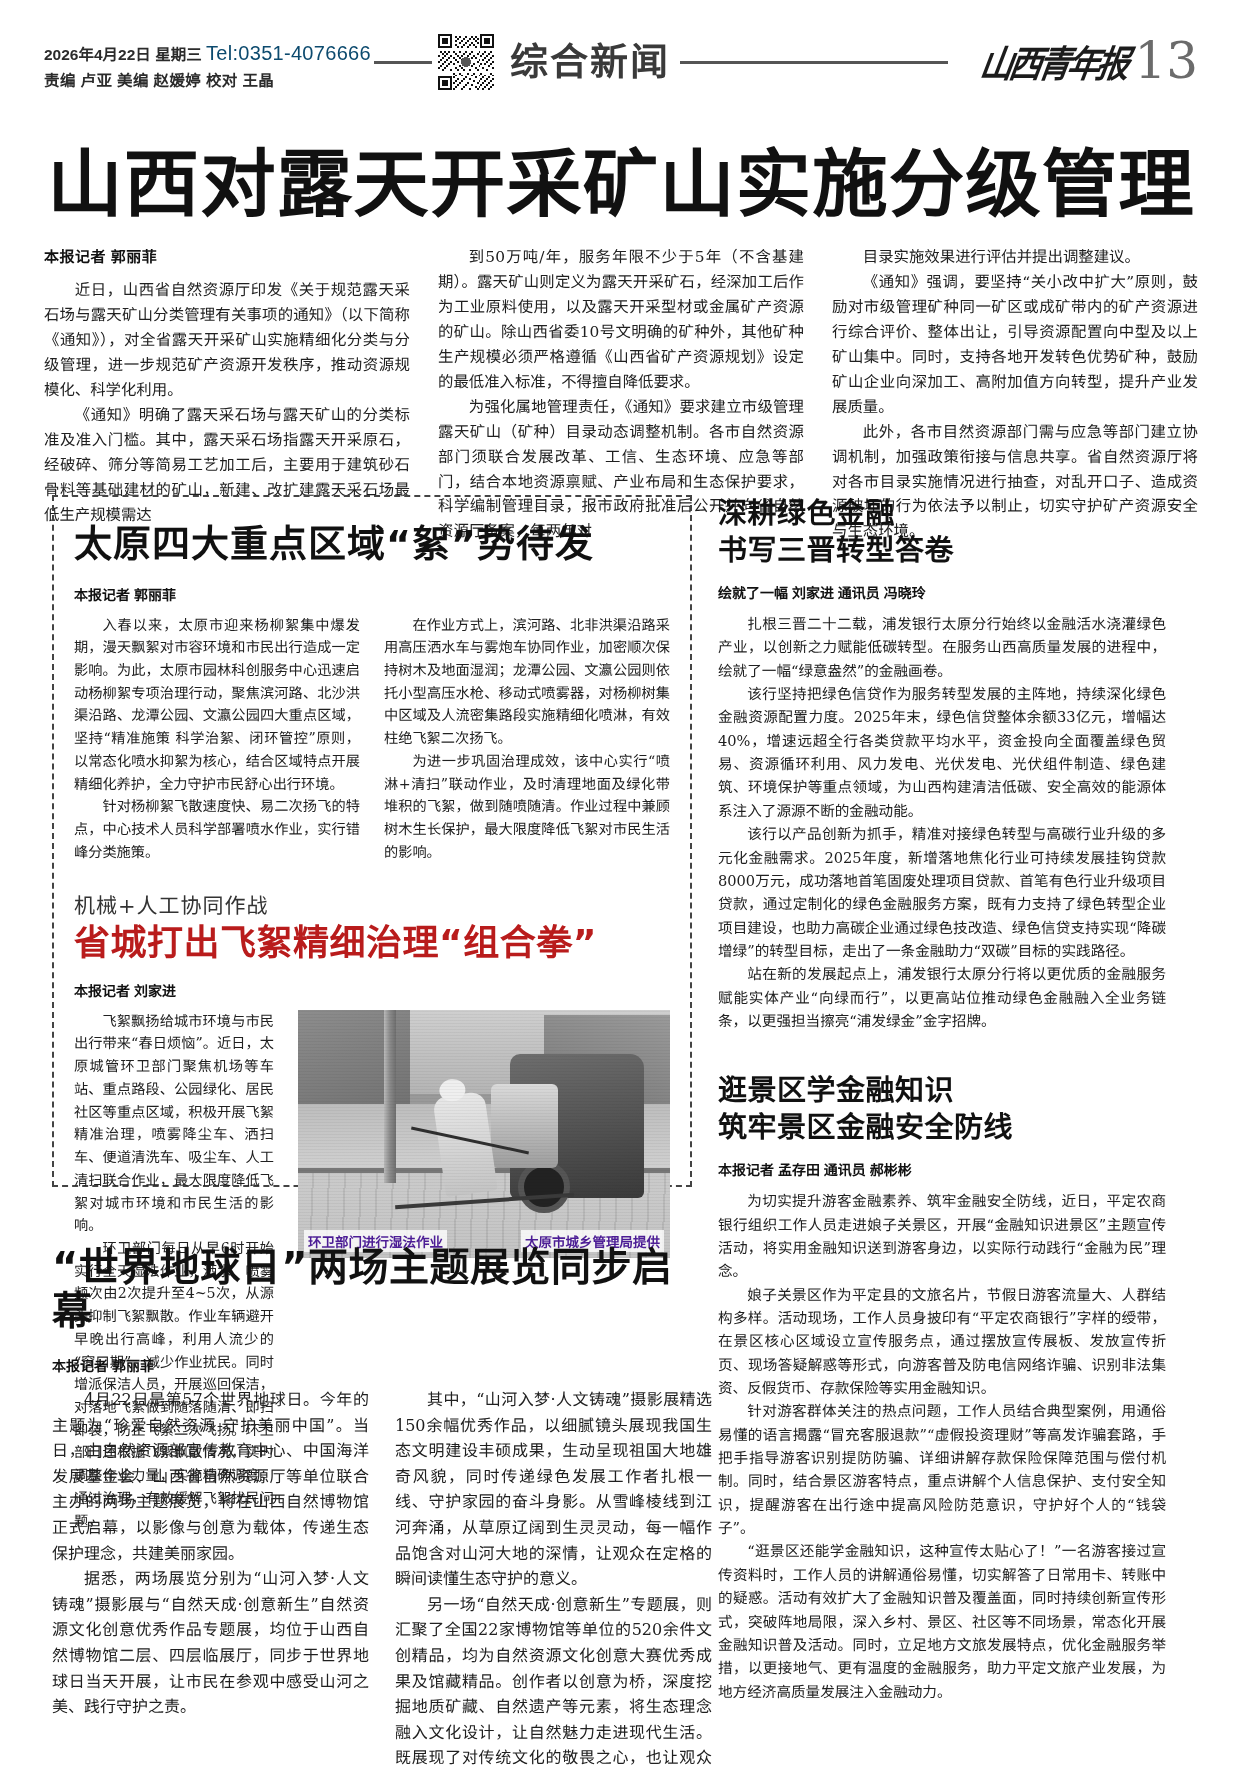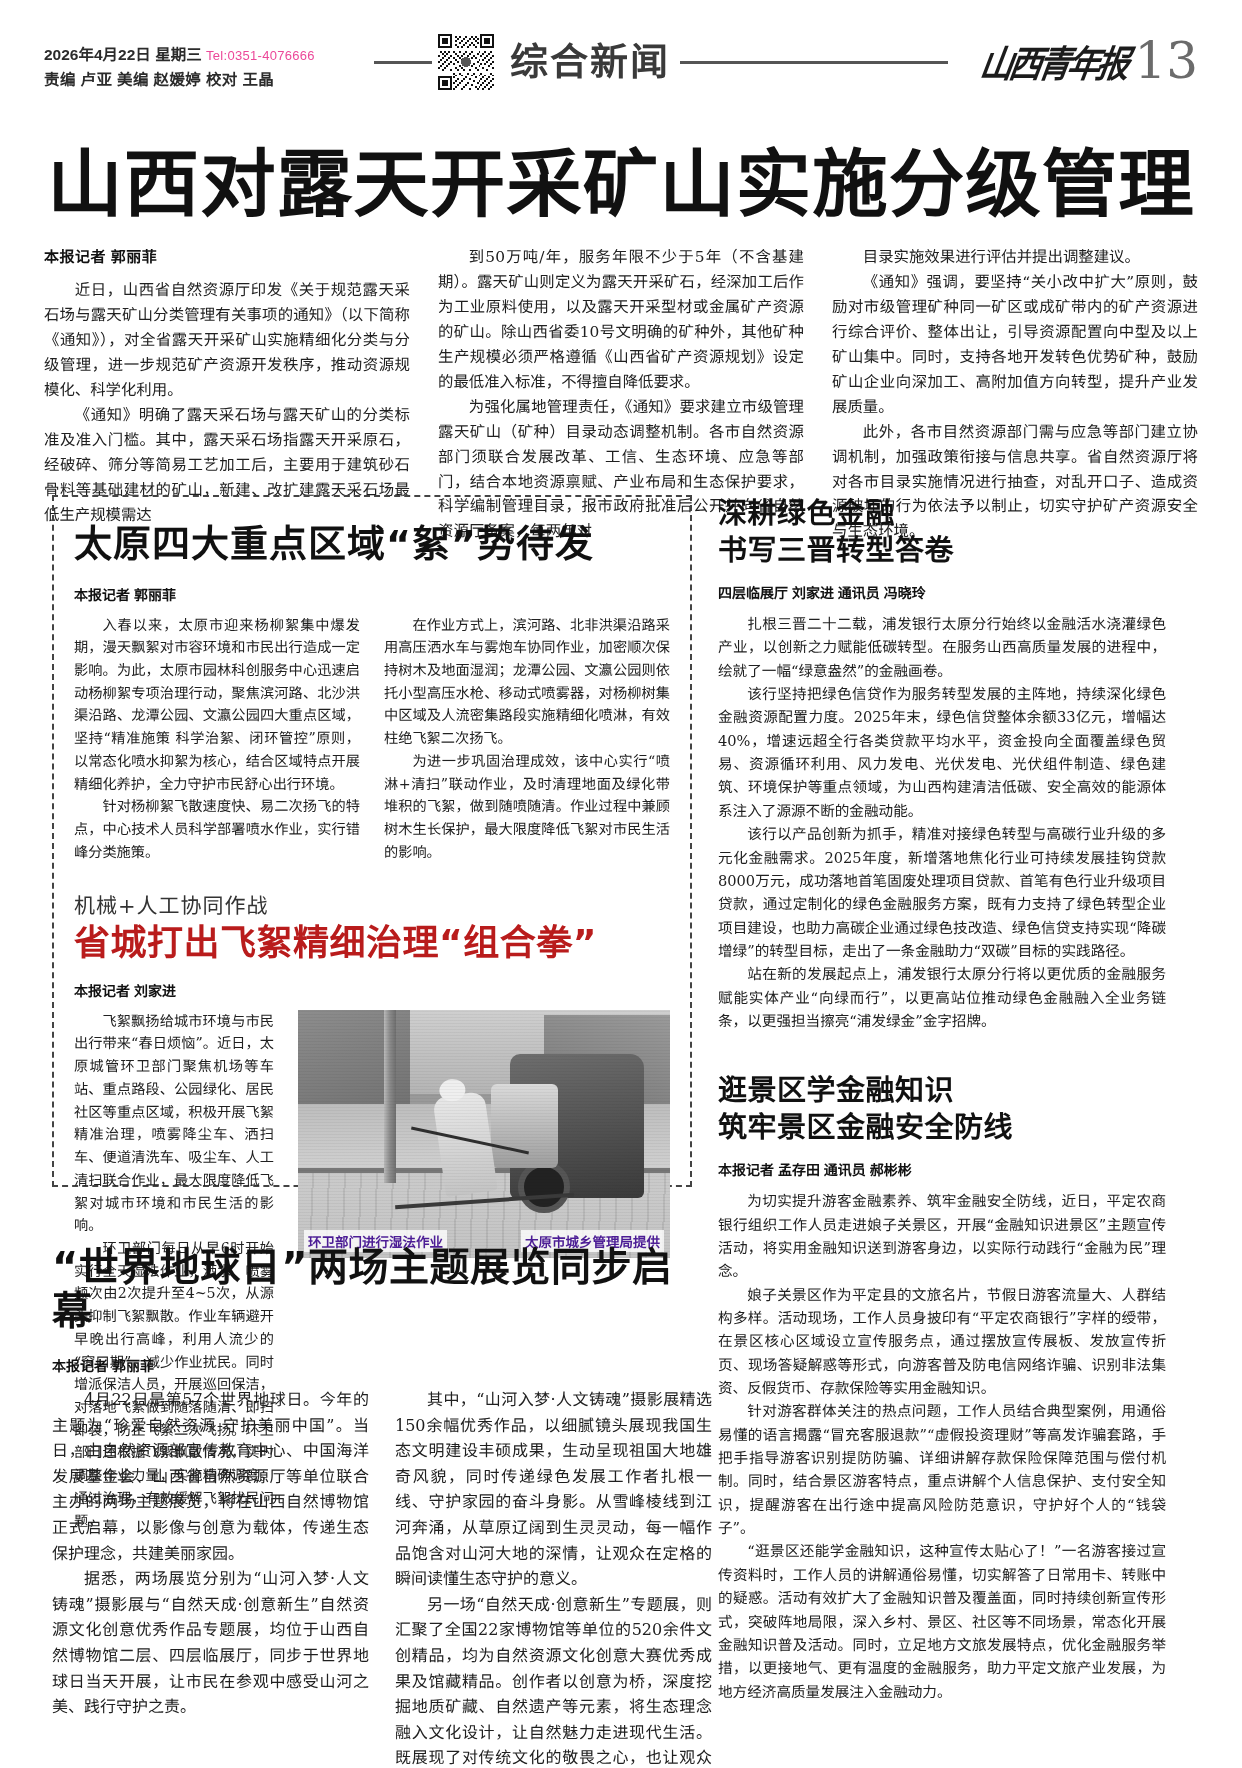--- a/index.html
+++ b/index.html
@@ -41,22 +41,22 @@
     font-family: "Liberation Sans", sans-serif;
     font-size: 15.5px;
     font-weight: bold;
     color: #2b2b2b;
     letter-spacing: 0px;
     white-space: nowrap;
     margin-bottom: 3px;
   }
   .mast-date-line .tel {
     font-weight: normal;
-    color: #ec4899;
-    font-size: 13px;
+    color: #0c4a6e;
+    font-size: 20px;
     letter-spacing: .3px;
   }
   .mast-credits {
     font-family: "Liberation Sans", sans-serif;
     font-size: 15.5px;
     font-weight: bold;
     color: #2b2b2b;
     white-space: nowrap;
     letter-spacing: .4px;
   }
@@ -676,21 +676,21 @@
     </div>
   </div>
 
   <div class="right-col">
 
     <div>
       <div class="rc-title">
         <div>深耕绿色金融</div>
         <div>书写三晋转型答卷</div>
       </div>
-      <div class="rc-byline">四层临展厅 刘家进 通讯员 冯晓玲</div>
+      <div class="rc-byline">绘就了一幅 刘家进 通讯员 冯晓玲</div>
       <div class="rc-body">
         <p>扎根三晋二十二载，浦发银行太原分行始终以金融活水浇灌绿色产业，以创新之力赋能低碳转型。在服务山西高质量发展的进程中，绘就了一幅“绿意盎然”的金融画卷。</p>
         <p>该行坚持把绿色信贷作为服务转型发展的主阵地，持续深化绿色金融资源配置力度。2025年末，绿色信贷整体余额33亿元，增幅达40%，增速远超全行各类贷款平均水平，资金投向全面覆盖绿色贸易、资源循环利用、风力发电、光伏发电、光伏组件制造、绿色建筑、环境保护等重点领域，为山西构建清洁低碳、安全高效的能源体系注入了源源不断的金融动能。</p>
         <p>该行以产品创新为抓手，精准对接绿色转型与高碳行业升级的多元化金融需求。2025年度，新增落地焦化行业可持续发展挂钩贷款8000万元，成功落地首笔固废处理项目贷款、首笔有色行业升级项目贷款，通过定制化的绿色金融服务方案，既有力支持了绿色转型企业项目建设，也助力高碳企业通过绿色技改造、绿色信贷支持实现“降碳增绿”的转型目标，走出了一条金融助力“双碳”目标的实践路径。</p>
         <p>站在新的发展起点上，浦发银行太原分行将以更优质的金融服务赋能实体产业“向绿而行”，以更高站位推动绿色金融融入全业务链条，以更强担当擦亮“浦发绿金”金字招牌。</p>
       </div>
     </div>
 
     <div class="rc-gap"></div>
 

